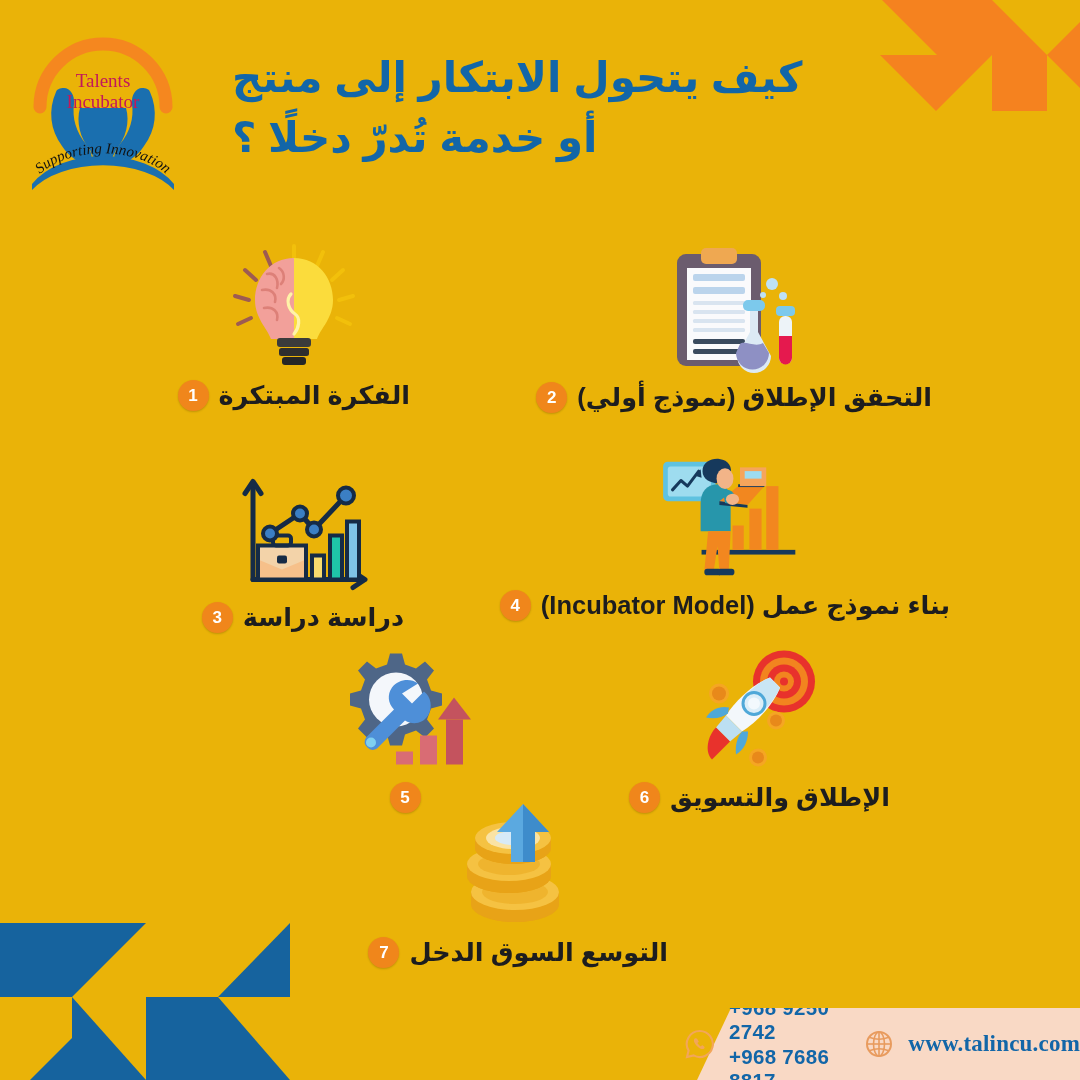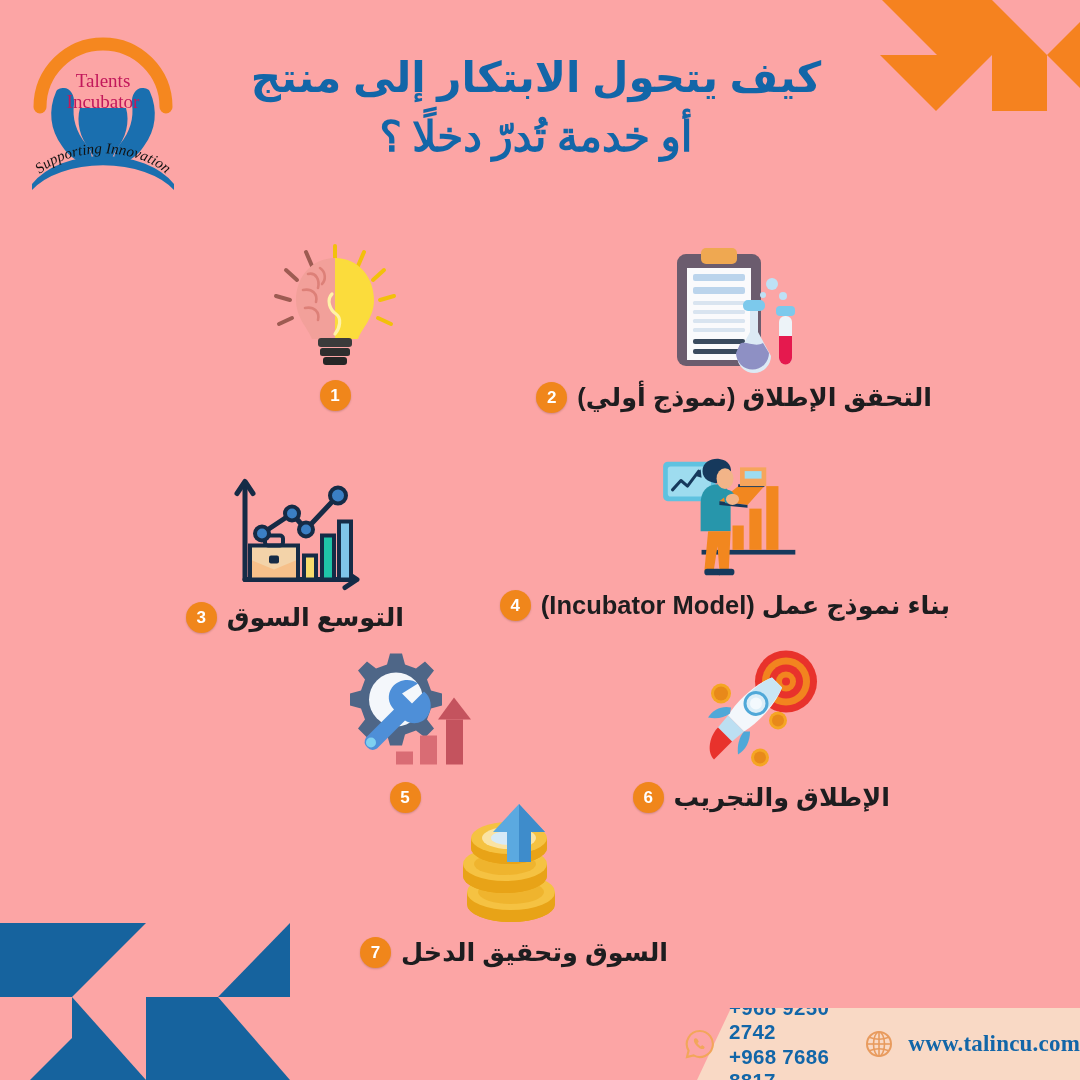--- a/index.html
+++ b/index.html
@@ -2,37 +2,37 @@
 <html lang="ar" dir="rtl"><head>
 <meta charset="utf-8">
 <style>
   html,body{margin:0;padding:0;}
   body{
     width:1080px;height:1080px;
     background:#ffffff;
     font-family:"Liberation Sans","DejaVu Sans",sans-serif;
     overflow:hidden;position:relative;
   }
-  .canvas{position:relative;width:1080px;height:1080px;overflow:hidden;background:#fca5a5;}
+  .canvas{position:relative;width:1080px;height:1080px;overflow:hidden;background:#eab308;}
 
   
   .corner-tr{position:absolute;top:0;right:0;width:210px;height:120px;}
   .corner-bl{position:absolute;bottom:0;left:0;width:310px;height:165px;}
 
   
   .logo{position:absolute;left:18px;top:12px;width:170px;height:180px;}
 
   
   .title{
-    position:absolute;right:224px;top:48px;width:640px;
-    text-align:center;color:#1266a8;
+    position:absolute;right:208px;top:48px;width:640px;
+    text-align:left;color:#1266a8;
     font-size:42px;font-weight:bold;line-height:1.42;
     letter-spacing:0px;direction:rtl;
   }
-  .title .l2{display:block;font-family:Liberation Serif, serif;}
+  .title .l2{display:block;}
 
   
   .step{position:absolute;display:flex;flex-direction:column;align-items:center;}
   .step .art{width:150px;height:140px;display:block;}
   .step .row{display:flex;flex-direction:row-reverse;align-items:center;gap:10px;
              direction:rtl;white-space:nowrap;margin-top:2px;}
   .badge{
     width:31px;height:31px;border-radius:50%;
     background:#f0861b;color:#ffffff;
     font-size:17px;font-weight:bold;
@@ -136,20 +136,21 @@
         <path d="M45 70 C54 68 60 74 58 82"></path>
         <path d="M60 30 C66 34 66 42 62 46"></path>
       </g>
       <path d="M72 56 C66 62 70 72 76 76 C82 80 80 90 75 96" fill="none" stroke="#FFF3A8" stroke-width="3.2" stroke-linecap="round"></path>
       <rect x="58" y="100" width="34" height="9" rx="3" fill="#3B3B3B"></rect>
       <rect x="60" y="110" width="30" height="8" rx="2.5" fill="#2E2E2E"></rect>
       <rect x="63" y="119" width="24" height="8" rx="3" fill="#262626"></rect>
     </svg>
     <div class="row">
       <span class="badge">1</span>
+      <span class="steplabel">الفكرة المبتكرة</span>
     </div>
   </div>
 
   <div class="step" id="s2">
     <svg class="art" viewBox="0 0 150 140">
       <rect x="18" y="14" width="84" height="112" rx="9" fill="#6B5C6E"></rect>
       <rect x="28" y="28" width="64" height="92" fill="#FAFAFC"></rect>
       <rect x="42" y="8" width="36" height="16" rx="5" fill="#EFA851"></rect>
       <g fill="#BBD4EC">
         <rect x="34" y="34" width="52" height="7" rx="2"></rect>
@@ -201,21 +202,21 @@
       <polyline points="42,66 72,46 86,62 118,28" fill="none" stroke="#152B46" stroke-width="5" stroke-linecap="round" stroke-linejoin="round"></polyline>
       <g fill="#3B7FC4" stroke="#152B46" stroke-width="4">
         <circle cx="42" cy="66" r="7"></circle>
         <circle cx="72" cy="46" r="7"></circle>
         <circle cx="86" cy="62" r="7"></circle>
         <circle cx="118" cy="28" r="8"></circle>
       </g>
     </svg>
     <div class="row">
       <span class="badge">3</span>
-      <span class="steplabel">التوسع السوق</span>
+      <span class="steplabel">دراسة دراسة</span>
     </div>
   </div>
 
   <div class="step" id="s4">
     <svg class="art" viewBox="0 0 160 140">
       <rect x="14" y="10" width="56" height="42" rx="5" fill="#5FC2E0"></rect>
       <rect x="19" y="15" width="46" height="32" rx="3" fill="#9EDCEF"></rect>
       <polyline points="24,40 33,30 40,36 52,20" fill="none" stroke="#16395C" stroke-width="3.2" stroke-linejoin="round" stroke-linecap="round"></polyline>
       <path d="M48 25 L54 18 L55 27 Z" fill="#16395C"></path>
       <rect x="55" y="104" width="100" height="5" fill="#16395C"></rect>
@@ -280,21 +281,21 @@
       <path d="M86 30 C78 33 69 40 61 48 L78 65 C86 57 93 48 96 40 Z" fill="#C9E6F5"></path>
       <circle cx="70" cy="56" r="11" fill="#DCEEF8" stroke="#4FA8D8" stroke-width="3"></circle>
       <circle cx="70" cy="56" r="6" fill="#F3F9FD"></circle>
       <path d="M45 60 C36 58 27 62 22 70 C31 72 38 70 44 66 Z" fill="#4FA8D8"></path>
       <path d="M64 84 C64 94 60 102 52 107 C51 98 53 90 58 84 Z" fill="#4FA8D8"></path>
       <path d="M42 68 L58 84 L46 94 L32 80 Z" fill="#BCDFF2"></path>
       <path d="M32 80 L46 94 L28 112 C20 104 24 88 32 80 Z" fill="#E8322C"></path>
     </svg>
     <div class="row">
       <span class="badge">6</span>
-      <span class="steplabel">الإطلاق والتجريب</span>
+      <span class="steplabel">الإطلاق والتسويق</span>
     </div>
   </div>
 
   <div class="step" id="s7">
     <svg class="art" viewBox="0 0 150 130">
       <ellipse cx="72" cy="104" rx="44" ry="18" fill="#E8A317"></ellipse>
       <path d="M28 92 L28 104 A44 18 0 0 0 116 104 L116 92 Z" fill="#E8A317"></path>
       <ellipse cx="72" cy="92" rx="44" ry="18" fill="#F5C242"></ellipse>
       <ellipse cx="72" cy="92" rx="33" ry="12" fill="#E8A317" opacity=".45"></ellipse>
       <ellipse cx="66" cy="76" rx="42" ry="17" fill="#E8A317"></ellipse>
@@ -305,21 +306,21 @@
       <path d="M32 38 L32 48 A38 16 0 0 0 108 48 L108 38 Z" fill="#E8A317"></path>
       <ellipse cx="70" cy="38" rx="38" ry="16" fill="#F5C242"></ellipse>
       <ellipse cx="70" cy="38" rx="27" ry="11" fill="#FAE3A4"></ellipse>
       <ellipse cx="70" cy="38" rx="18" ry="7" fill="#D7EAF7"></ellipse>
       <path d="M66 8 L66 40 L52 40 L80 8 Z" fill="#5BA9E0" opacity="0"></path>
       <path d="M80 4 L106 32 L92 32 L92 62 L68 62 L68 32 L54 32 Z" fill="#5BA9E0"></path>
       <path d="M80 4 L106 32 L92 32 L92 62 L80 62 Z" fill="#3E8CCB"></path>
     </svg>
     <div class="row">
       <span class="badge">7</span>
-      <span class="steplabel">السوق وتحقيق الدخل</span>
+      <span class="steplabel">التوسع السوق الدخل</span>
     </div>
   </div>
 
   <div class="footer">
     <svg class="footer-bg" viewBox="0 0 425 72" preserveAspectRatio="none">
       <polygon points="42,72 76,0 425,0 425,72" fill="#F9D9C5"></polygon>
     </svg>
     <div class="footer-inner">
       <svg class="ficon" width="30" height="30" viewBox="0 0 30 30">
         <path d="M15 2 A13 13 0 0 0 3.6 21.6 L2 28 L8.6 26.4 A13 13 0 1 0 15 2 Z" fill="none" stroke="#F2A65A" stroke-width="2.1"></path>

